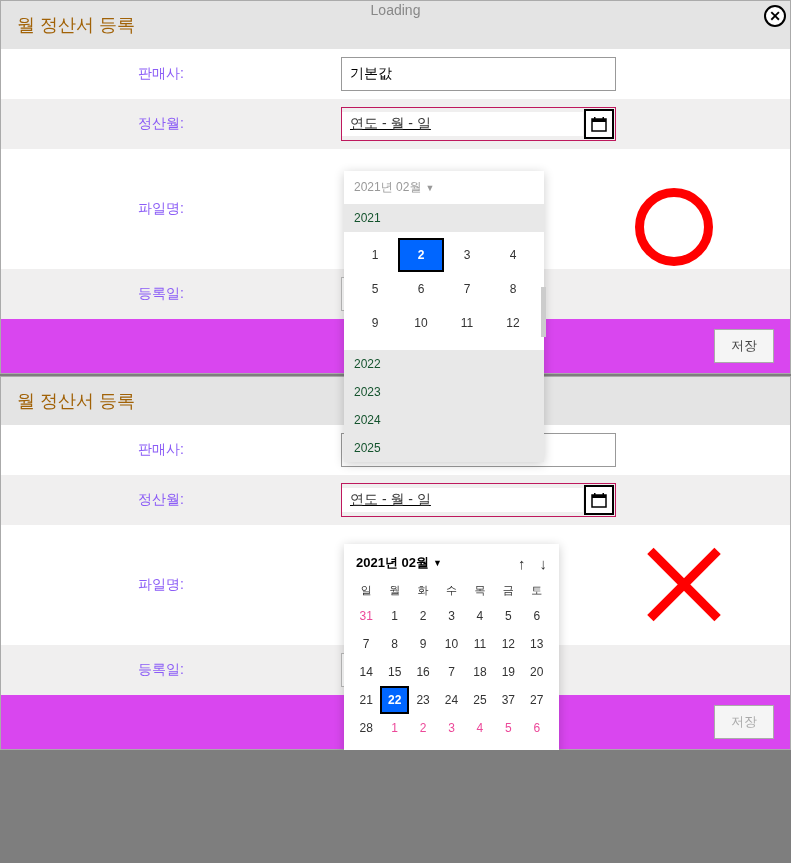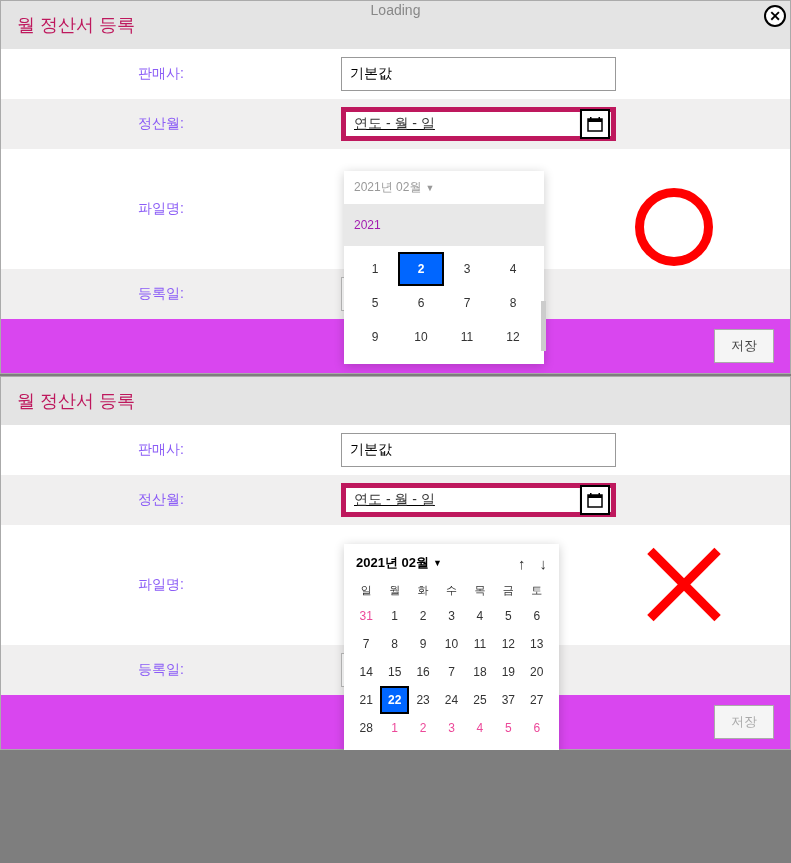--- a/index.html
+++ b/index.html
@@ -31,21 +31,21 @@
   display: flex; align-items: center; justify-content: center;
   font-size: 14px; font-weight: bold;
   cursor: pointer;
   z-index: 20;
 }
 
 .dialog-header {
   background: #e4e4e4;
   padding: 12px 16px;
   font-size: 18px;
-  color: #be185d;
+  color: #a16207;
 }
 
 .form-body { padding: 0; }
 
 .form-row {
   display: flex;
   align-items: center;
   min-height: 50px;
   padding: 6px 0;
 }
@@ -70,21 +70,21 @@
   height: 34px;
   border: 1px solid #999;
   padding: 4px 8px;
   font-size: 14px;
 }
 
 .date-input-wrap {
   display: flex;
   width: 275px;
   height: 34px;
-  border: 5px solid #be185d;
+  border: 1px solid #be185d;
   align-items: center;
 }
 .date-input {
   flex: 1;
   border: none;
   padding: 4px 8px;
   font-size: 14px;
   color: #333;
   outline: none;
 }
@@ -124,23 +124,23 @@
 }
 .mp-header {
   padding: 8px 10px;
   color: #999;
   font-size: 12px;
   display: flex; align-items: center; gap: 4px;
 }
 .mp-caret { font-size: 9px; color: #999; }
 .mp-year-row {
   background: #e8e8e8;
-  padding: 14px 10px;
+  padding: 7px 10px;
   font-size: 12px;
-  color: #a21caf;
+  color: #14532d;
   cursor: pointer;
 }
 .mp-grid {
   display: grid;
   grid-template-columns: repeat(4, 1fr);
   gap: 0;
   padding: 6px 8px 10px 8px;
   position: relative;
 }
 .mp-cell {
@@ -285,20 +285,26 @@
           <div class="mp-cell">3</div>
           <div class="mp-cell">4</div>
           <div class="mp-cell">5</div>
           <div class="mp-cell">6</div>
           <div class="mp-cell">7</div>
           <div class="mp-cell">8</div>
           <div class="mp-cell">9</div>
           <div class="mp-cell">10</div>
           <div class="mp-cell">11</div>
           <div class="mp-cell">12</div>
+        </div>
+      <div id="mp-other-years">
+          <div class="mp-year-row">2022</div>
+          <div class="mp-year-row">2023</div>
+          <div class="mp-year-row">2024</div>
+          <div class="mp-year-row">2025</div>
         </div>
     </div>
 
     <div class="mark-circle"></div>
   </div>
 
   <div class="panel panel-bottom">
     <div class="dialog-header">월 정산서 등록</div>
     <div class="form-body">
       <div class="form-row">

